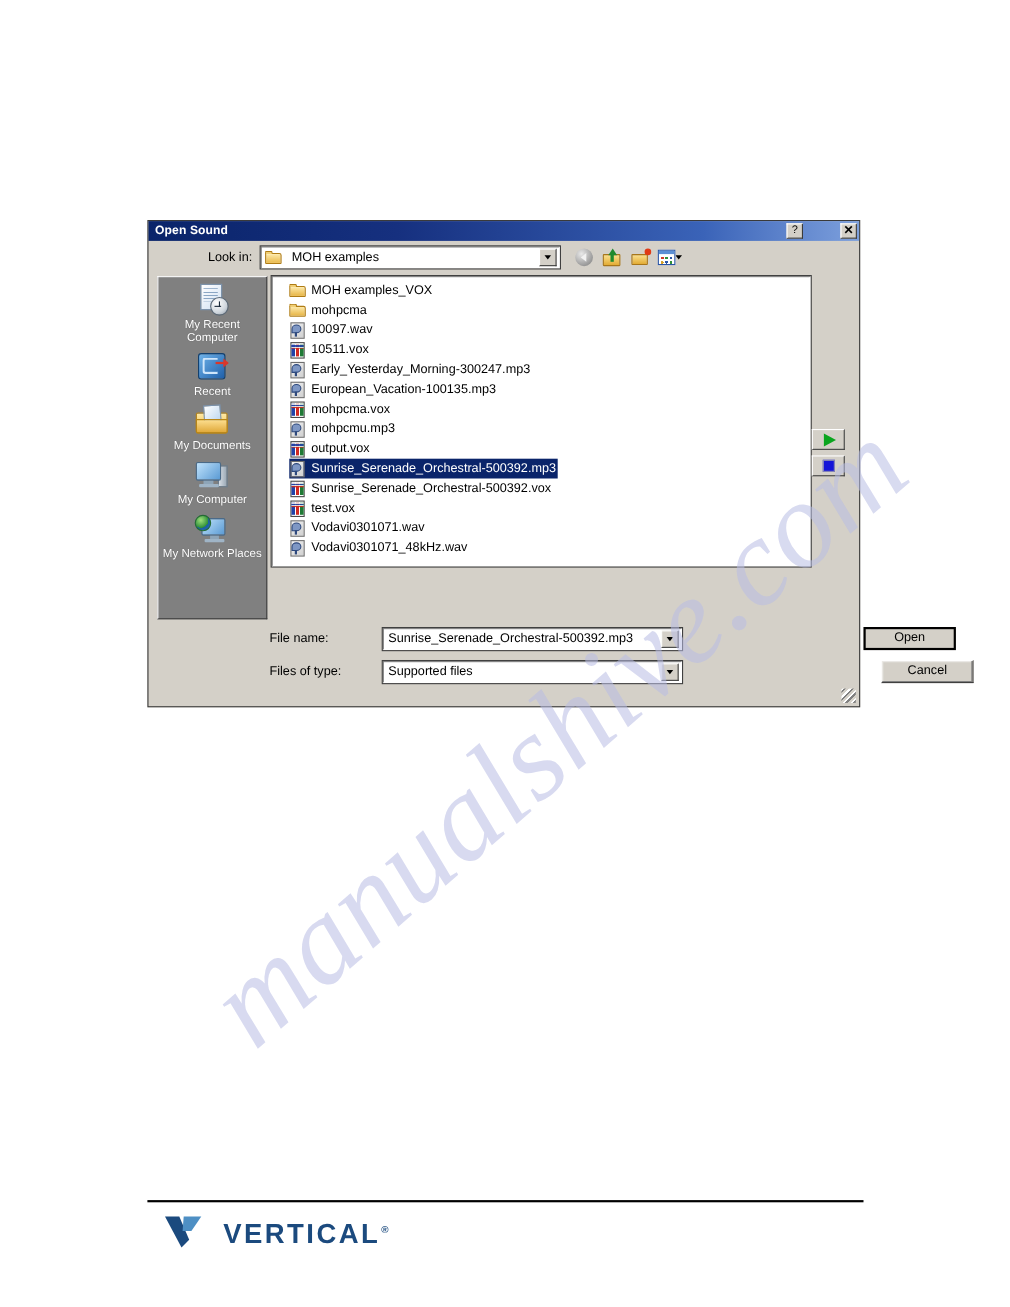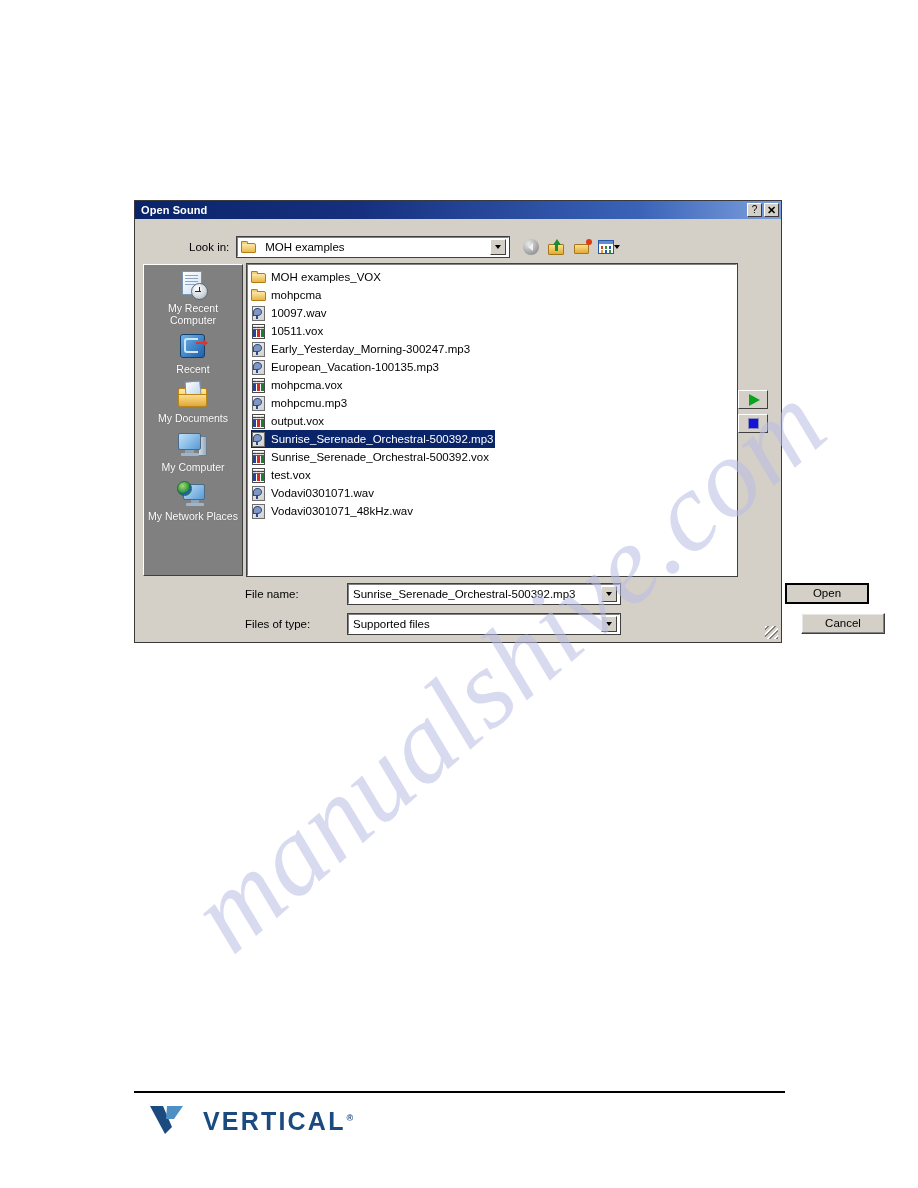--- a/index.html
+++ b/index.html
@@ -54,20 +54,21 @@
     box-sizing: border-box;
     z-index: 20;
   }
   .titlebar {
     height: 18px;
     background: linear-gradient(to right, #0a246a 0%, #16307f 35%, #3a63b8 78%, #7da0dd 100%);
     display: flex;
     align-items: center;
     padding: 0 2px 0 6px;
     box-sizing: border-box;
+    gap: 32px;
   }
   .titlebar-title {
     color: #ffffff;
     font-size: 11px;
     font-weight: bold;
     font-family: "Liberation Sans", sans-serif;
     letter-spacing: .1px;
     flex: 1;
   }
   .tb-btn {
@@ -86,21 +87,21 @@
     box-sizing: border-box;
     cursor: default;
   }
   .tb-btn.close-x { font-weight: bold; font-size: 11px; }
 
   
   .lookin-row {
     display: flex;
     align-items: center;
     height: 24px;
-    margin: 16px 0 0 0;
+    margin: 3px 0 0 0;
     padding-left: 54px;
   }
   .lookin-label {
     font-size: 11.5px;
     color: #000;
     margin-right: 8px;
     white-space: nowrap;
   }
   .combo {
     height: 20px;
@@ -425,28 +426,28 @@
     width: 15px; height: 15px; border-radius: 50%;
     background: radial-gradient(circle at 35% 30%, #9fe07a, #2f8f3a 55%, #1a5fa0 56%, #2a6fb5);
     border: 1px solid #246a35;
     box-sizing: border-box;
   }
 
   
   .filelist {
     margin-left: 4px;
     width: 490px;
-    height: 312px;
+    height: 264px;
     background: #ffffff;
     border: 1px solid #808080;
     border-right-color: #ffffff;
     border-bottom-color: #ffffff;
     outline: 1px solid #404040;
     box-sizing: border-box;
-    padding: 3px 0 0 3px;
+    padding: 3px 0 0 15px;
     overflow: hidden;
   }
   .file-row {
     display: flex;
     align-items: center;
     height: 18px;
     cursor: default;
     width: fit-content;
     padding-right: 2px;
   }

